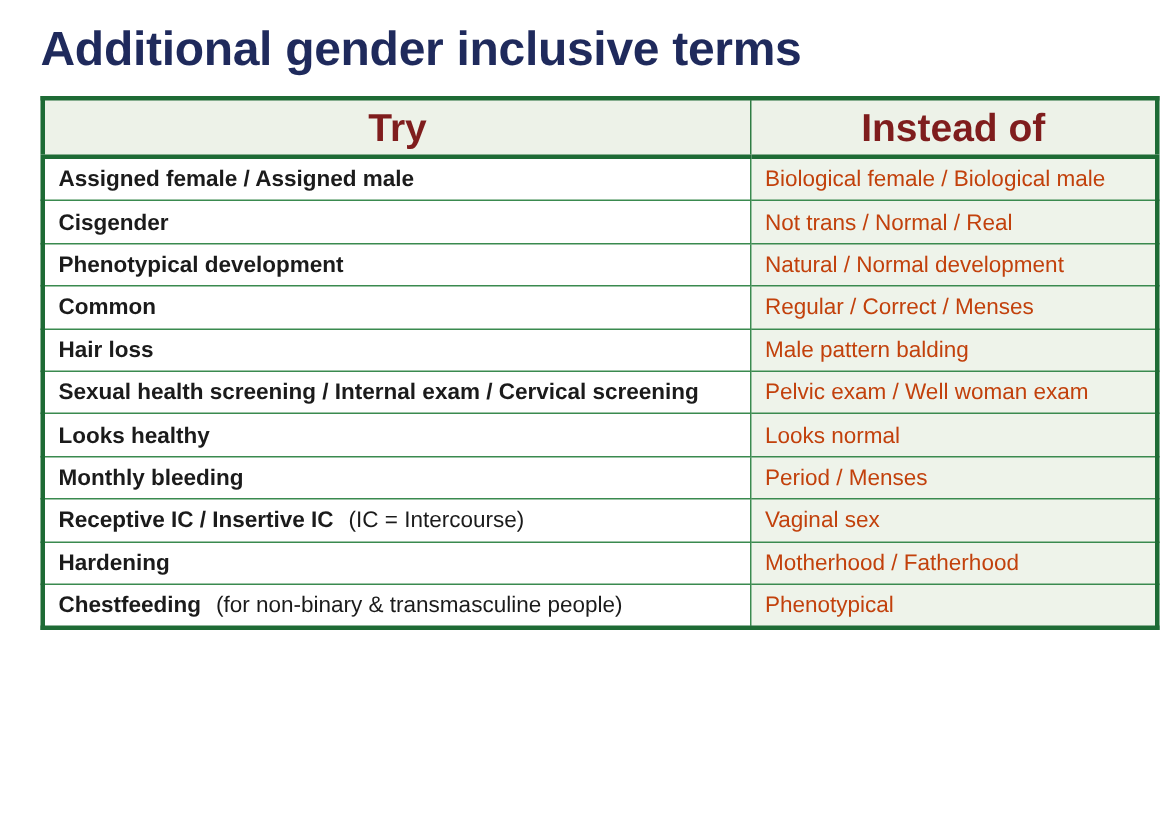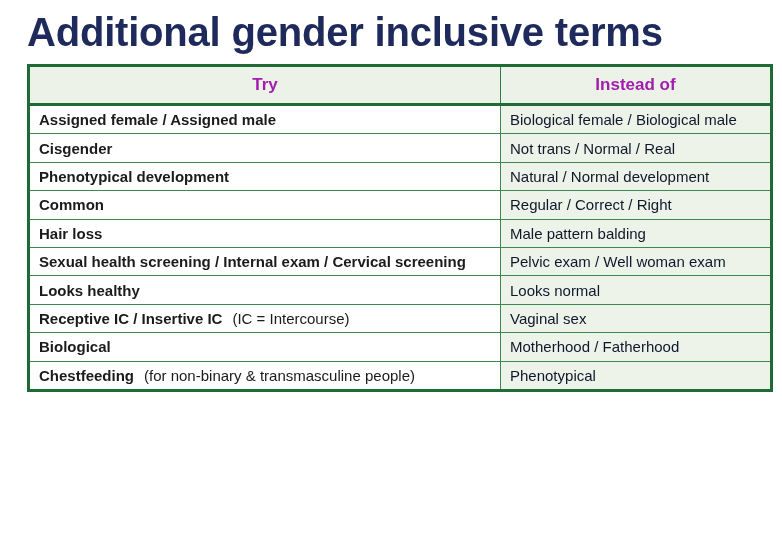--- a/index.html
+++ b/index.html
@@ -12,43 +12,43 @@
       height: 556px;
       position: relative;
       overflow: hidden;
       font-family: "Liberation Sans", "DejaVu Sans", sans-serif;
     }
     .title {
       position: absolute;
       left: 27px;
       top: 13px;
       margin: 0;
-      font-size: 40px;
+      font-size: 32px;
       line-height: 38px;
       font-weight: 700;
       color: #1f2a5c;
       letter-spacing: -0.2px;
       white-space: nowrap;
     }
     .terms-table {
       position: absolute;
       left: 27px;
       top: 64px;
       width: 743px;
       border-collapse: collapse;
       border: 3px solid #1e6b35;
       table-layout: fixed;
     }
     .terms-table col.c1 { width: 472px; }
     .terms-table col.c2 { width: 271px; }
     .terms-table th {
       height: 36px;
       background: #edf2e8;
-      color: #a21caf;
-      font-size: 17px;
+      color: #7f1d1d;
+      font-size: 26px;
       font-weight: 700;
       border: 1.5px solid #2e7d43;
       border-bottom: 3px solid #1e6b35;
       padding: 0;
     }
     .terms-table td {
       height: 27.4px;
       border: 1.5px solid #3a8a4f;
       padding: 0 0 0 9px;
       font-size: 15px;
@@ -56,21 +56,21 @@
       white-space: nowrap;
       vertical-align: middle;
     }
     .terms-table td.try {
       background: #ffffff;
       font-weight: 700;
     }
     .terms-table td.instead {
       background: #eef3ea;
       font-weight: 400;
-      color: #0f172a;
+      color: #c2410c;
     }
     .note {
       font-weight: 400;
       margin-left: 10px;
     }
   </style>
 </head>
 <body>
 
 <h1 class="title">Additional gender inclusive terms</h1>
@@ -94,40 +94,44 @@
     <tr>
       <td class="try"><span>Cisgender</span><span class="note"></span></td>
       <td class="instead">Not trans / Normal / Real</td>
     </tr>
     <tr>
       <td class="try"><span>Phenotypical development</span><span class="note"></span></td>
       <td class="instead">Natural / Normal development</td>
     </tr>
     <tr>
       <td class="try"><span>Common</span><span class="note"></span></td>
-      <td class="instead">Regular / Correct / Right</td>
+      <td class="instead">Regular / Correct / Menses</td>
     </tr>
     <tr>
       <td class="try"><span>Hair loss</span><span class="note"></span></td>
       <td class="instead">Male pattern balding</td>
     </tr>
     <tr>
       <td class="try"><span>Sexual health screening / Internal exam / Cervical screening</span><span class="note"></span></td>
       <td class="instead">Pelvic exam / Well woman exam</td>
     </tr>
     <tr>
       <td class="try"><span>Looks healthy</span><span class="note"></span></td>
       <td class="instead">Looks normal</td>
     </tr>
     <tr>
+      <td class="try"><span>Monthly bleeding</span><span class="note"></span></td>
+      <td class="instead">Period / Menses</td>
+    </tr>
+    <tr>
       <td class="try"><span>Receptive IC / Insertive IC</span><span class="note">(IC = Intercourse)</span></td>
       <td class="instead">Vaginal sex</td>
     </tr>
     <tr>
-      <td class="try"><span>Biological</span><span class="note"></span></td>
+      <td class="try"><span>Hardening</span><span class="note"></span></td>
       <td class="instead">Motherhood / Fatherhood</td>
     </tr>
     <tr>
       <td class="try"><span>Chestfeeding</span><span class="note">(for non-binary &amp; transmasculine people)</span></td>
       <td class="instead">Phenotypical</td>
     </tr>
   </tbody>
 </table>
 
 </body></html>

